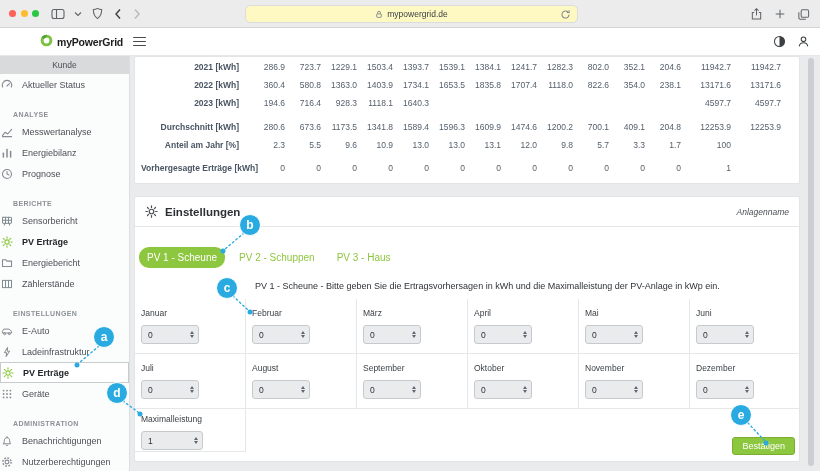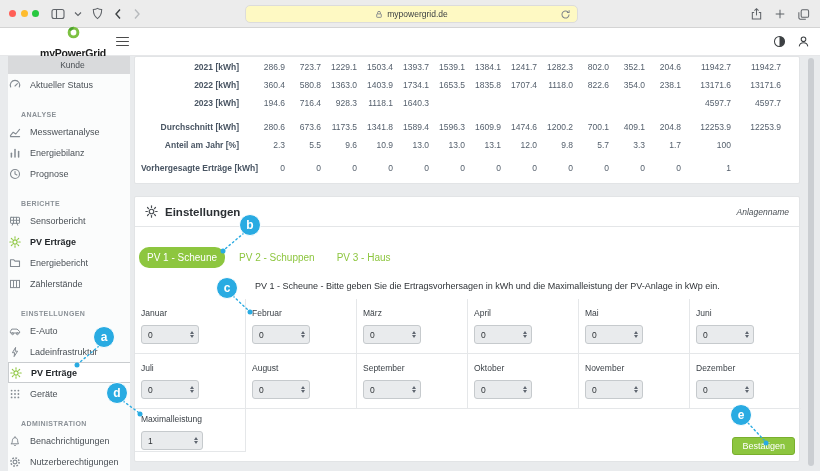--- a/index.html
+++ b/index.html
@@ -13,28 +13,28 @@
   .tl { width:7px; height:7px; border-radius:50%; }
   .tl.red{background:#ff5f57} .tl.yellow{background:#febc2e} .tl.green{background:#28c840}
   .chrome-ico { display:flex; align-items:center; justify-content:center; color:#5f6368; }
   .chrome-left { display:flex; align-items:center; gap:9px; margin-left:12px; }
   .chrome-right { position:absolute; right:10px; top:0; height:28px; display:flex; align-items:center; gap:11px; }
   .url-bar { position:absolute; left:245px; top:5px; width:333px; height:18px; background:#fef9c3; border:1px solid #dcdcdc; border-radius:5px; display:flex; align-items:center; justify-content:center; gap:4px; font-size:8.5px; color:#3c4043; }
   .url-bar .reload { position:absolute; right:6px; top:3px; }
 
   
   .app-header { position:absolute; left:0; top:28px; width:820px; height:28px; background:#ffffff; border-bottom:1px solid #e6e7e9; display:flex; align-items:center; }
-  .brand { display:flex; align-items:center; gap:4px; margin-left:40px;flex-direction:column; }
+  .brand { display:flex; align-items:center; gap:4px; margin-left:40px; }
   .brand-name { font-size:10.5px; font-weight:700; color:#1c1c1c; letter-spacing:-0.2px; }
   .hamburger { margin-left:10px; width:13px; display:flex; flex-direction:column; gap:2.5px; cursor:pointer; }
   .hamburger span { display:block; height:1.6px; background:#4a4a4a; border-radius:1px; }
   .header-right { position:absolute; right:10px; display:flex; align-items:center; gap:11px; }
 
   
-  .sidebar { position:absolute; left:8px; top:56px; width:130px; height:415px; background:#fbfcfc; border-right:1px solid #dcdee0; overflow:hidden; }
+  .sidebar { position:absolute; left:0; top:56px; width:130px; height:415px; background:#fbfcfc; border-right:1px solid #dcdee0; overflow:hidden; }
   .kunde-band { height:18px; background:#d9dadc; display:flex; align-items:center; justify-content:center; font-size:8.5px; color:#4a4f54; }
   .side-item { height:21px; display:flex; align-items:center; gap:9px; padding-left:0; font-size:9px; color:#4b5157; cursor:pointer; }
   .side-item .ic { width:13px; height:13px; display:flex; align-items:center; justify-content:center; color:#848b92; flex:0 0 13px; }
   .side-item.active { font-weight:700; color:#23272b; }
   .side-item.active .ic { color:#8dc63f; }
   .side-item.boxed { border:1px solid #c9cccf; background:#fff; }
   .side-section { margin-top:8px; height:18px; display:flex; align-items:flex-end; padding-left:13px; padding-bottom:3px; font-size:7px; font-weight:700; letter-spacing:.4px; color:#8b9197; }
   .side-item:first-of-type { margin-top:6px; }
 
   

